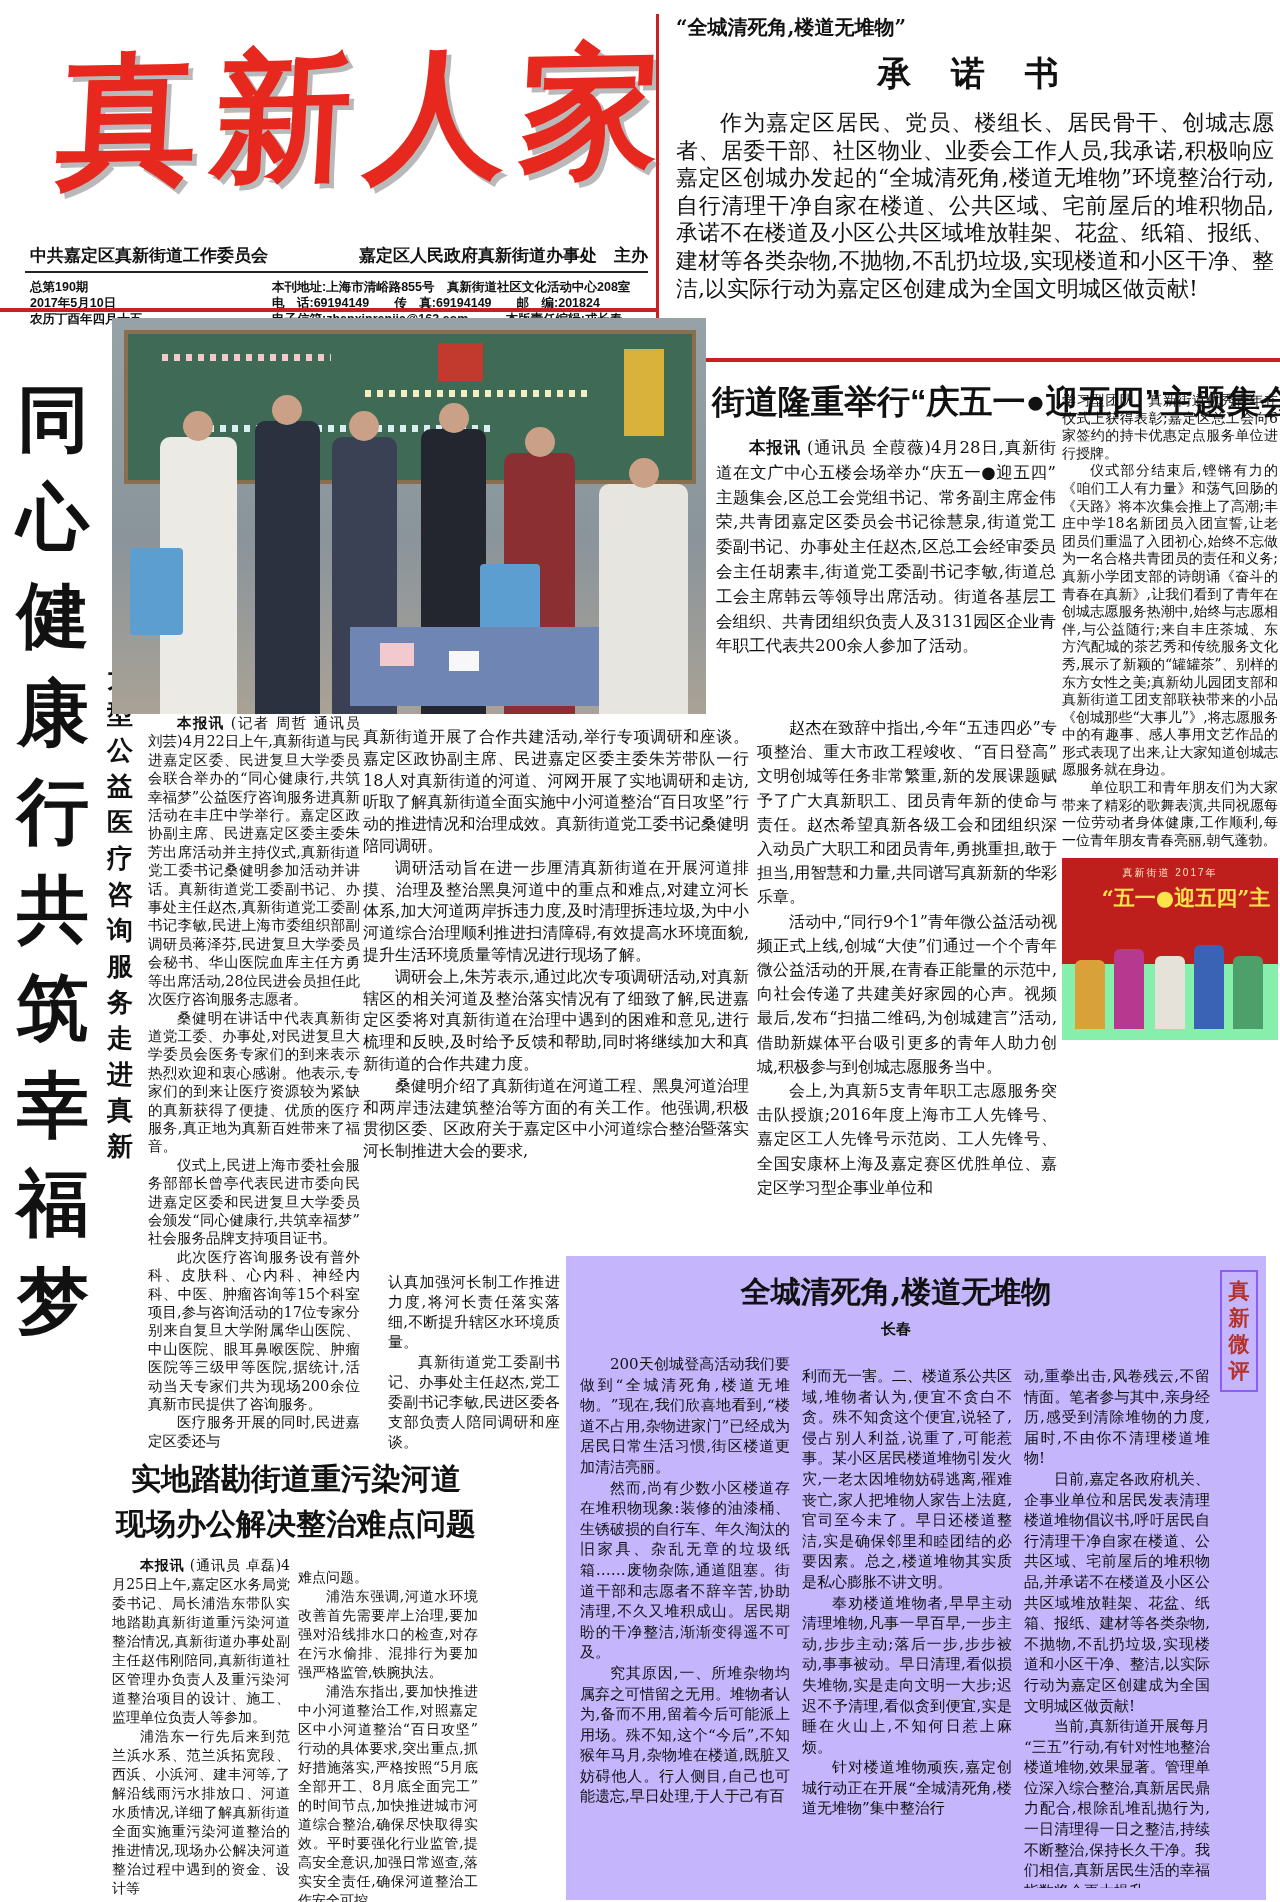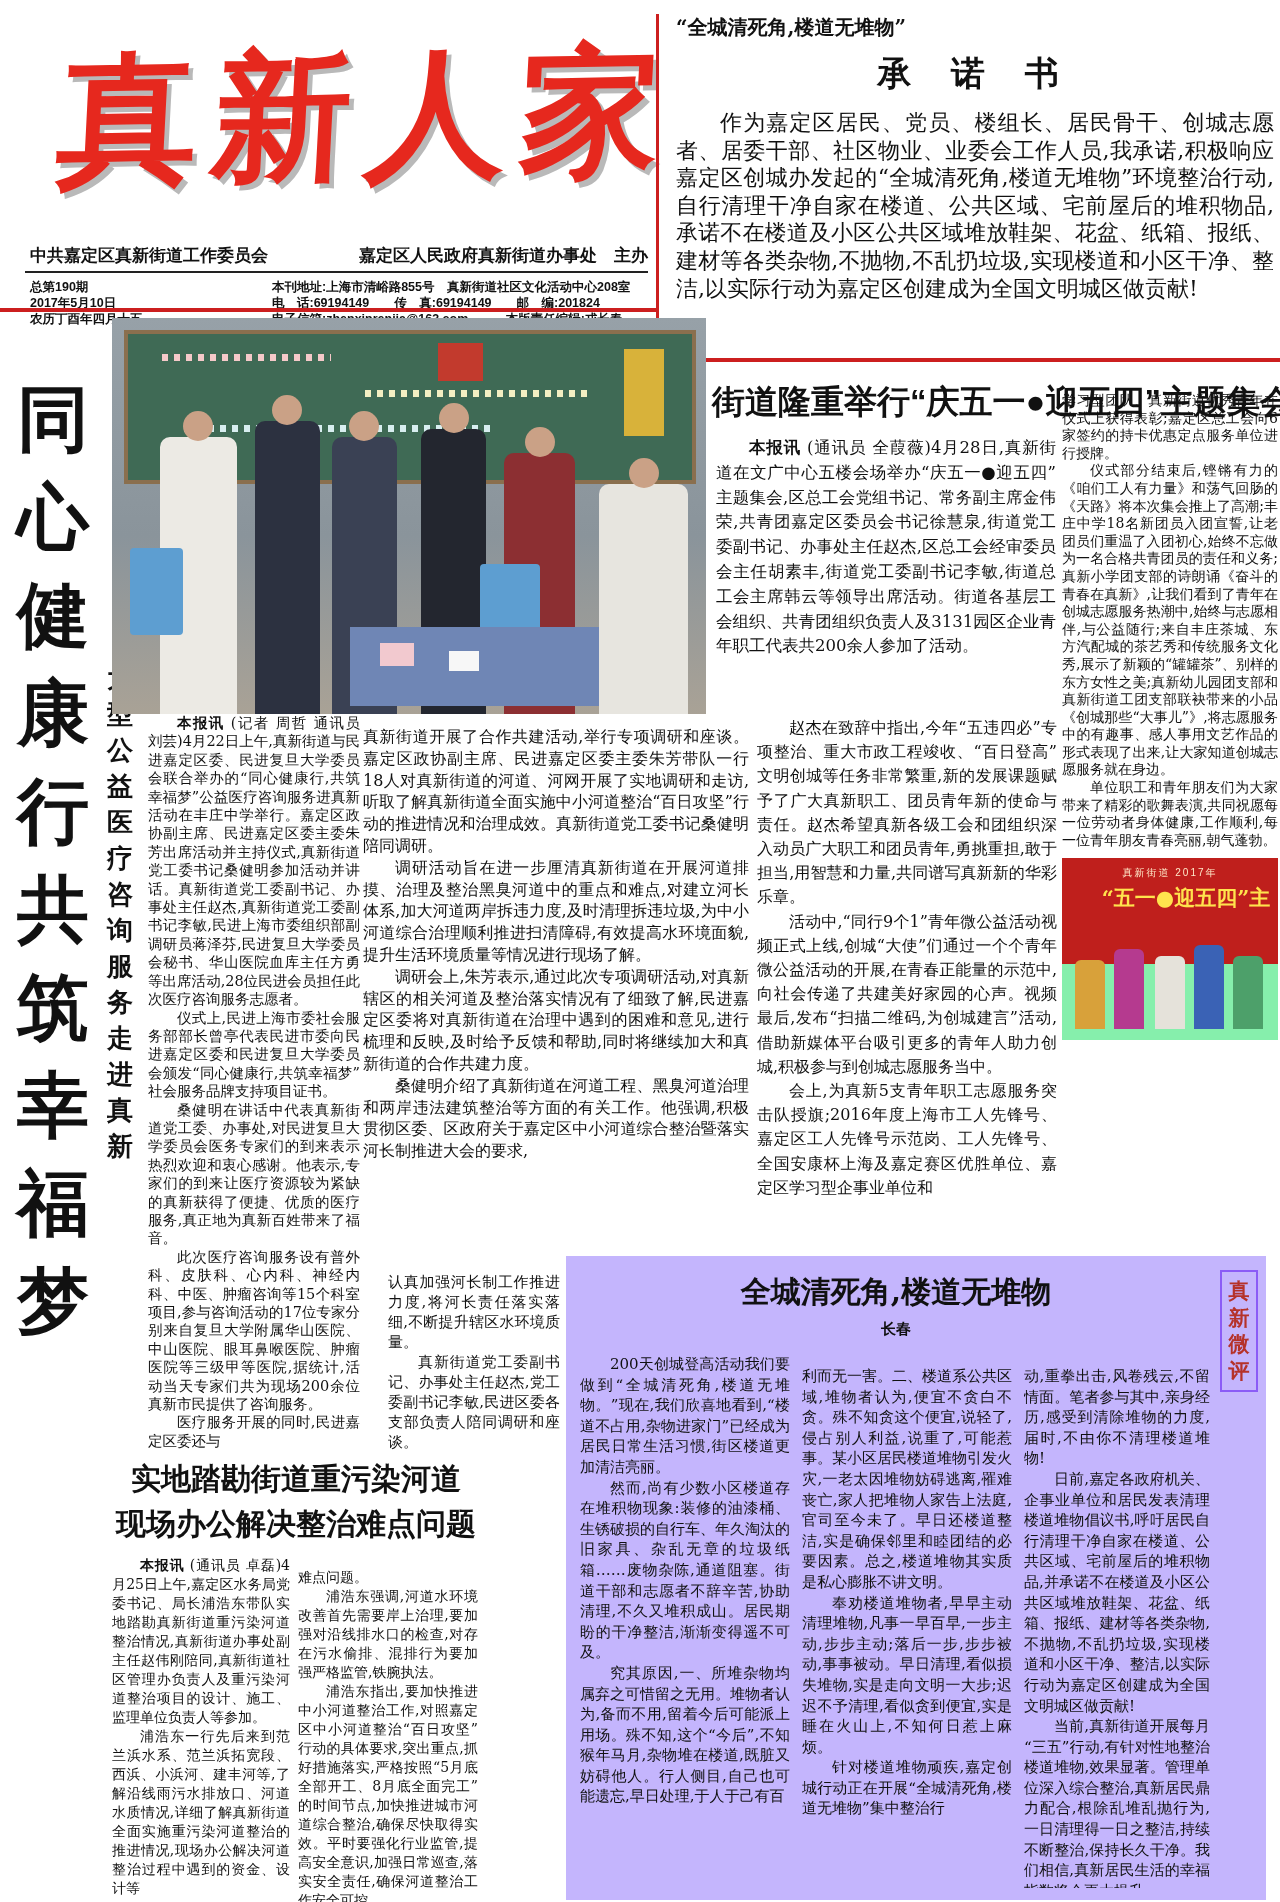--- a/index.html
+++ b/index.html
@@ -158,22 +158,22 @@
     <div class="chair c1"></div>
     <div class="chair c2"></div>
     <div class="table">
       <i class="paper"></i>
       <i class="paper2"></i>
     </div>
   </div>
 
   <div class="abs txt a1c1">
       <p><b>本报讯</b> (记者 周哲 通讯员 刘芸)4月22日上午,真新街道与民进嘉定区委、民进复旦大学委员会联合举办的“同心健康行,共筑幸福梦”公益医疗咨询服务进真新活动在丰庄中学举行。嘉定区政协副主席、民进嘉定区委主委朱芳出席活动并主持仪式,真新街道党工委书记桑健明参加活动并讲话。真新街道党工委副书记、办事处主任赵杰,真新街道党工委副书记李敏,民进上海市委组织部副调研员蒋泽芬,民进复旦大学委员会秘书、华山医院血库主任方勇等出席活动,28位民进会员担任此次医疗咨询服务志愿者。</p>
+      <p>桑健明在讲话中代表真新街道党工委、办事处,对民进复旦大学委员会医务专家们的到来表示热烈欢迎和衷心感谢。他表示,专家们的到来让医疗资源较为紧缺的真新获得了便捷、优质的医疗服务,真正地为真新百姓带来了福音。</p>
       <p>仪式上,民进上海市委社会服务部部长曾亭代表民进市委向民进嘉定区委和民进复旦大学委员会颁发“同心健康行,共筑幸福梦”社会服务品牌支持项目证书。</p>
-      <p>桑健明在讲话中代表真新街道党工委、办事处,对民进复旦大学委员会医务专家们的到来表示热烈欢迎和衷心感谢。他表示,专家们的到来让医疗资源较为紧缺的真新获得了便捷、优质的医疗服务,真正地为真新百姓带来了福音。</p>
       <p>此次医疗咨询服务设有普外科、皮肤科、心内科、神经内科、中医、肿瘤咨询等15个科室项目,参与咨询活动的17位专家分别来自复旦大学附属华山医院、中山医院、眼耳鼻喉医院、肿瘤医院等三级甲等医院,据统计,活动当天专家们共为现场200余位真新市民提供了咨询服务。</p>
       <p>医疗服务开展的同时,民进嘉定区委还与</p>
     </div>
   <div class="abs txt a1c2">
       <p class="flush">真新街道开展了合作共建活动,举行专项调研和座谈。嘉定区政协副主席、民进嘉定区委主委朱芳带队一行18人对真新街道的河道、河网开展了实地调研和走访,听取了解真新街道全面实施中小河道整治“百日攻坚”行动的推进情况和治理成效。真新街道党工委书记桑健明陪同调研。</p>
       <p>调研活动旨在进一步厘清真新街道在开展河道排摸、治理及整治黑臭河道中的重点和难点,对建立河长体系,加大河道两岸拆违力度,及时清理拆违垃圾,为中小河道综合治理顺利推进扫清障碍,有效提高水环境面貌,提升生活环境质量等情况进行现场了解。</p>
       <p>调研会上,朱芳表示,通过此次专项调研活动,对真新辖区的相关河道及整治落实情况有了细致了解,民进嘉定区委将对真新街道在治理中遇到的困难和意见,进行梳理和反映,及时给予反馈和帮助,同时将继续加大和真新街道的合作共建力度。</p>
       <p>桑健明介绍了真新街道在河道工程、黑臭河道治理和两岸违法建筑整治等方面的有关工作。他强调,积极贯彻区委、区政府关于嘉定区中小河道综合整治暨落实河长制推进大会的要求,</p>
     </div>
   <div class="abs txt a1c2b">

